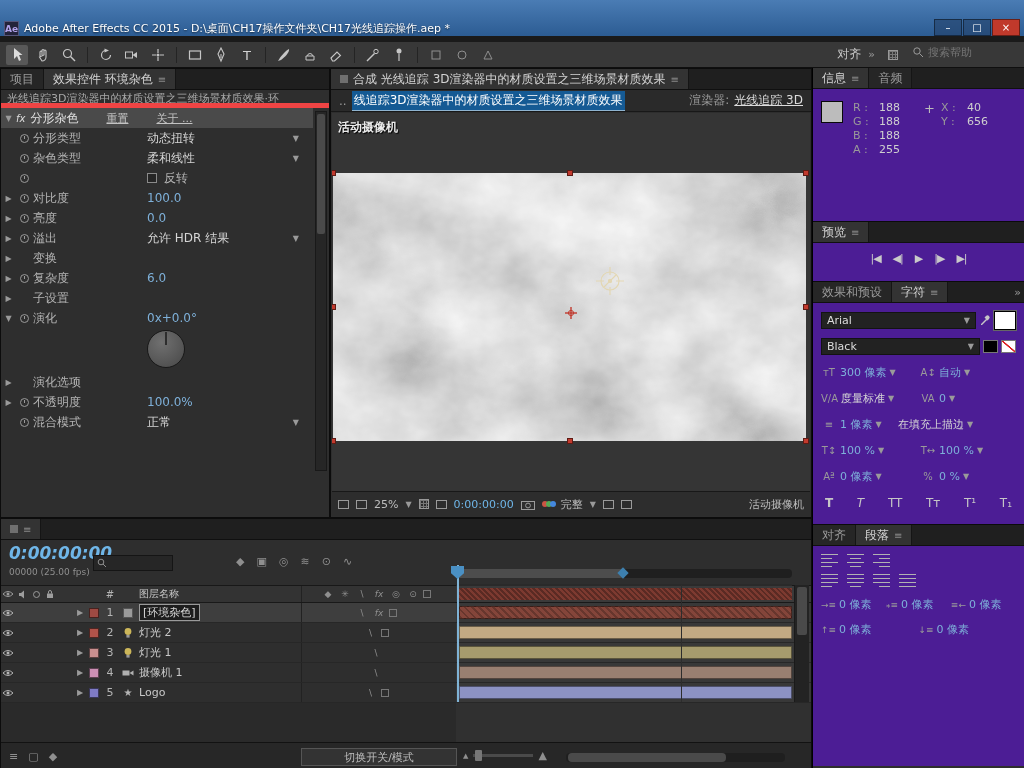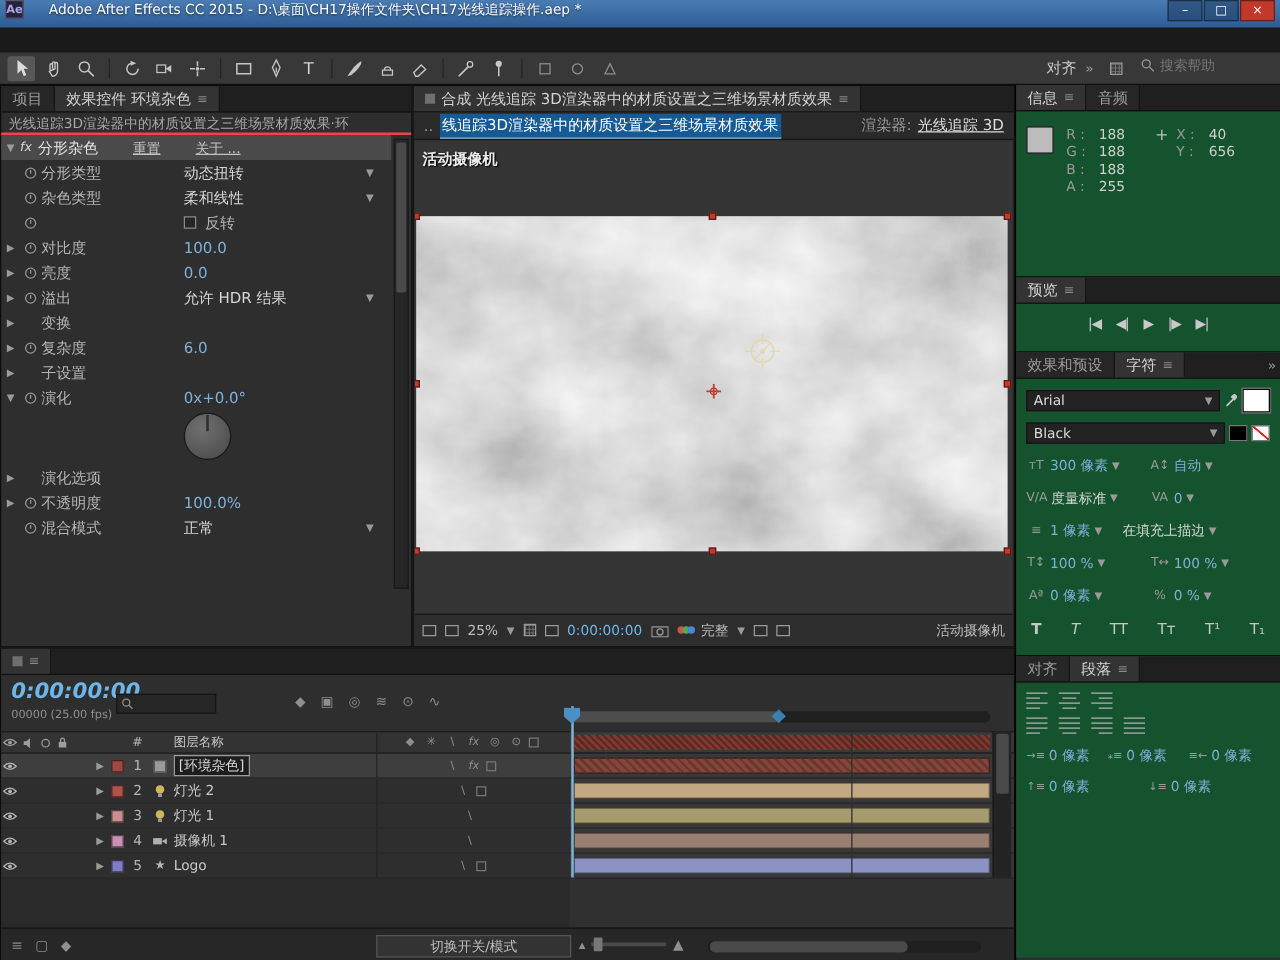--- a/index.html
+++ b/index.html
@@ -2,21 +2,21 @@
 <html><head>
 <meta charset="utf-8">
 <style>
 *{margin:0;padding:0;box-sizing:border-box}
 html,body{width:1024px;height:768px;overflow:hidden}
 body{font-family:"DejaVu Sans","Liberation Sans",sans-serif;font-size:12px;color:#bdbdbd;background:#1a1a1a}
 .app{position:relative;width:1024px;height:768px;background:#1a1a1a}
 svg{display:block}
 .flex{flex:1}
 
-.titlebar{position:absolute;top:0;left:0;right:0;height:22px;background:linear-gradient(#4a7cb4,#2c5c93);display:flex;align-items:flex-start;padding:0 4px;gap:20px;z-index:10}
+.titlebar{position:absolute;top:0;left:0;right:0;height:36px;background:linear-gradient(#4a7cb4,#2c5c93);display:flex;align-items:flex-end;padding:0 4px;gap:5px;z-index:10}
 .appicon{width:15px;height:15px;background:#23233a;color:#b0a0e8;font-size:9px;font-weight:bold;display:flex;align-items:center;justify-content:center;border:1px solid #55557a}
 .titletext{color:#fff;font-size:11px;white-space:nowrap;overflow:hidden;text-shadow:0 1px 2px rgba(0,0,0,.6)}
 .winbtns{margin-left:auto;display:flex;gap:1px}
 .winbtn{width:28px;height:17px;display:flex;align-items:center;justify-content:center;color:#fff;font-size:10px;background:rgba(35,65,105,.6);border:1px solid rgba(0,0,0,.45)}
 .winbtn.close{background:#c0392b}
 
 .menubar{position:absolute;top:22px;left:0;right:0;height:20px;background:#2b2b2b;border-bottom:1px solid #141414;display:flex;align-items:center;padding:0 6px}
 .menuitem{padding:0 7px;color:#c6c6c6;font-size:12px;line-height:19px}
 
 .toolbar{position:absolute;top:42px;left:0;right:0;height:26px;background:#383838;border-bottom:1px solid #0f0f0f;display:flex;align-items:center;padding:0 6px;gap:4px}
@@ -28,21 +28,21 @@
 .searchbox{display:flex;align-items:flex-start;gap:4px;padding:0 4px;height:18px}
 .search-input{background:transparent;border:none;outline:none;color:#bbb;font-size:11px;width:86px;font-family:inherit}
 
 .panel{position:absolute;background:#2e2e2e;border:1px solid #0c0c0c}
 .tabbar{height:21px;background:#1f1f1f;display:flex;align-items:stretch;border-bottom:1px solid #101010;font-size:12px}
 .tab{display:flex;align-items:center;gap:5px;padding:0 9px;background:#262626;color:#9b9b9b;border-right:1px solid #151515;white-space:nowrap;overflow:hidden}
 .tab.active{background:#333;color:#d4d4d4}
 .pmenu{color:#8a8a8a;font-size:10px}
 .tabsq{width:8px;height:8px;background:#6f6f6f;display:inline-block}
 
-.ec-compline{height:18px;line-height:18px;padding:0 6px;font-size:11px;color:#a8a8a8;border-bottom:2px solid #ef4444;white-space:nowrap;overflow:hidden}
+.ec-compline{height:18px;line-height:18px;padding:0 6px;font-size:11px;color:#a8a8a8;border-bottom:5px solid #ef4444;white-space:nowrap;overflow:hidden}
 .ec-rows{margin-right:16px}
 .ec-row{height:20px;display:flex;align-items:center;font-size:12px;color:#b4b4b4}
 .tw{width:15px;text-align:center;font-size:8px;color:#9a9a9a;flex:none}
 .wcol{width:17px;display:flex;justify-content:center;flex:none}
 .watch{width:9px;height:9px;border:1px solid #999;border-radius:50%;position:relative}
 .watch::after{content:"";position:absolute;left:3px;top:1px;width:1px;height:3px;background:#999}
 .ec-label{width:114px;white-space:nowrap;overflow:hidden;flex:none}
 .val{color:#7eb0d9}
 .ddv{color:#d6d6d6}
 .caret{font-size:8px;color:#9a9a9a}
@@ -72,21 +72,21 @@
 .poi{position:absolute;left:49%;top:50%;z-index:2}
 .comp-status{position:absolute;left:1px;right:1px;bottom:1px;height:25px;background:#2d2d2d;border-top:1px solid #181818;display:flex;align-items:center;gap:7px;padding:0 6px;font-size:11px;overflow:hidden}
 .mi{width:11px;height:9px;border:1px solid #9a9a9a;display:inline-block;flex:none}
 .gridico{width:10px;height:10px;border:1px solid #999;background-image:linear-gradient(to right,#777 1px,transparent 1px),linear-gradient(to bottom,#777 1px,transparent 1px);background-size:3px 3px;flex:none}
 .tcode{color:#6fb6e8}
 .rgbdots{display:flex;flex:none}
 .rgbdots i{width:6px;height:6px;border-radius:50%;margin-right:-2px;display:block}
 .vtext{white-space:nowrap;overflow:hidden;max-width:64px}
 
 .rightcol{position:absolute;left:812px;top:68px;width:212px;height:700px;background:#2e2e2e;border-left:1px solid #000}
-.sub{position:relative;background:#14532d;border-bottom:1px solid #0b0b0b}
+.sub{position:relative;background:#4c1d95;border-bottom:1px solid #0b0b0b}
 .info-body{display:flex;padding:12px 8px;gap:10px;font-size:11px}
 .cswatch{width:22px;height:22px;background:#bcbcbc;border:1px solid #090909;flex:none}
 .chrow{display:flex;gap:4px;line-height:14px}
 .chl{color:#9a9a9a;width:22px}
 .chv{color:#cfcfcf}
 .plus{color:#bbb;font-size:13px;margin-right:2px}
 .pv-body{display:flex;justify-content:center;gap:12px;padding:9px 6px;color:#c9c9c9;font-size:11px;letter-spacing:-1px}
 .cp-body{padding:8px 8px 4px;display:flex;flex-direction:column;gap:8px;font-size:11px}
 .cp-row{display:flex;align-items:center;height:18px;gap:3px}
 .cp-half{flex:1;display:flex;align-items:center;gap:3px;min-width:0}

